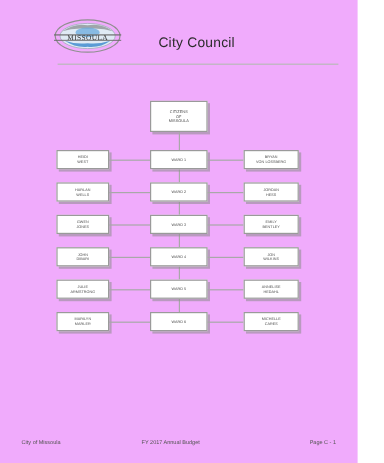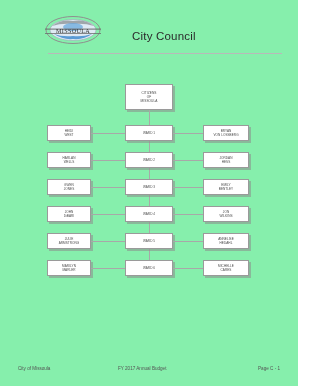--- a/index.html
+++ b/index.html
@@ -11,21 +11,21 @@
     width: 298px;
     height: 386px;
     position: relative;
     font-family: "Liberation Sans", sans-serif;
     overflow: hidden;
   }
 
   #page {
     position: absolute;
     inset: 0;
-    background: #86efac;
+    background: #f0abfc;
   }
 
   
   .header {
     position: absolute;
     left: 0; top: 0;
     width: 298px;
     height: 58px;
   }
   .logo {

